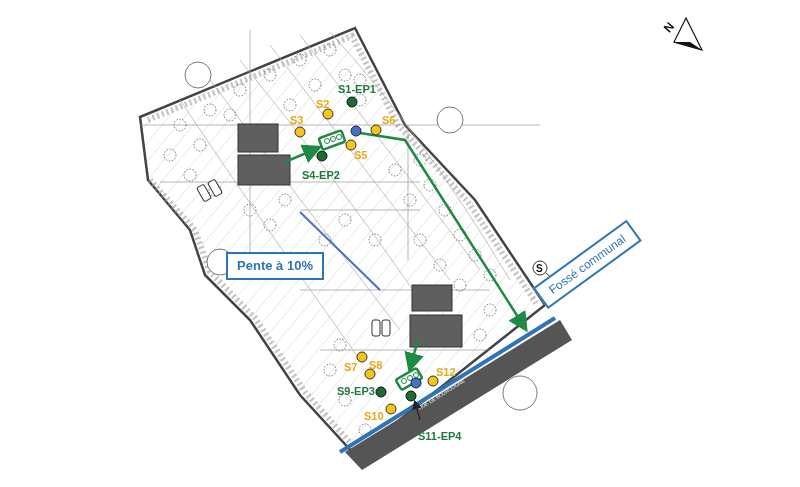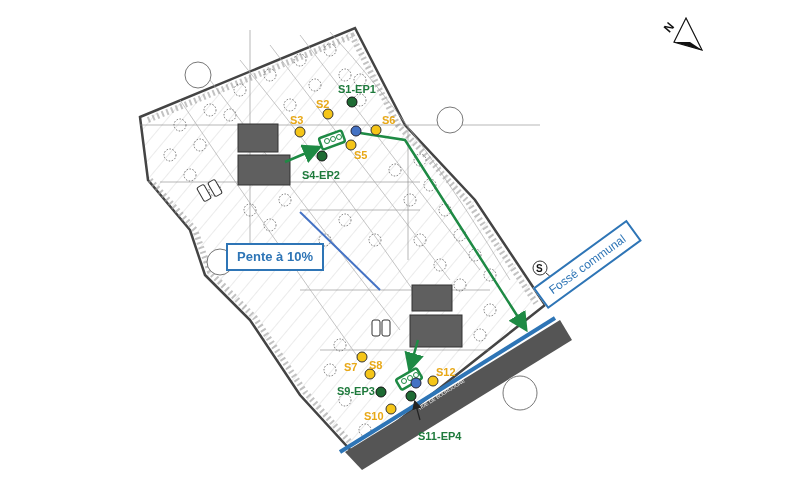--- a/index.html
+++ b/index.html
@@ -1,21 +1,21 @@
 <!DOCTYPE html>
 <html><head>
 <meta charset="utf-8">
 <style>
   html,body{margin:0;padding:0;background:#ffffff;}
   body{width:800px;height:487px;overflow:hidden;position:relative;font-family:"Liberation Sans",sans-serif;}
   #plan{position:absolute;left:0;top:0;width:800px;height:487px;}
   .lbl-y{fill:#e8a817;font-weight:bold;font-size:11px;font-family:"Liberation Sans",sans-serif;}
   .lbl-g{fill:#1e7a3c;font-weight:bold;font-size:11px;font-family:"Liberation Sans",sans-serif;}
   .callout{position:absolute;border:2px solid #2e75b6;background:#fff;color:#2e75b6;font-weight:bold;font-family:"Liberation Sans",sans-serif;}
-  #pente{left:226px;top:243px;width:94px;height:24px;line-height:24px;text-align:center;font-size:13px;}
+  #pente{left:226px;top:252px;width:94px;height:24px;line-height:24px;text-align:center;font-size:13px;}
   #fosse{left:548px;top:283px;width:112px;height:22px;line-height:22px;text-align:center;font-size:12px;font-weight:normal;transform:rotate(-36deg);transform-origin:0 100%;}
 </style>
 </head>
 <body>
 
 <svg id="plan" viewBox="0 0 800 487" xmlns="http://www.w3.org/2000/svg">
   <defs>
     <marker id="ah" markerWidth="8" markerHeight="8" refX="6" refY="4" orient="auto">
       <path d="M0,0 L8,4 L0,8 z" fill="#1e8a44"></path>
     </marker>

